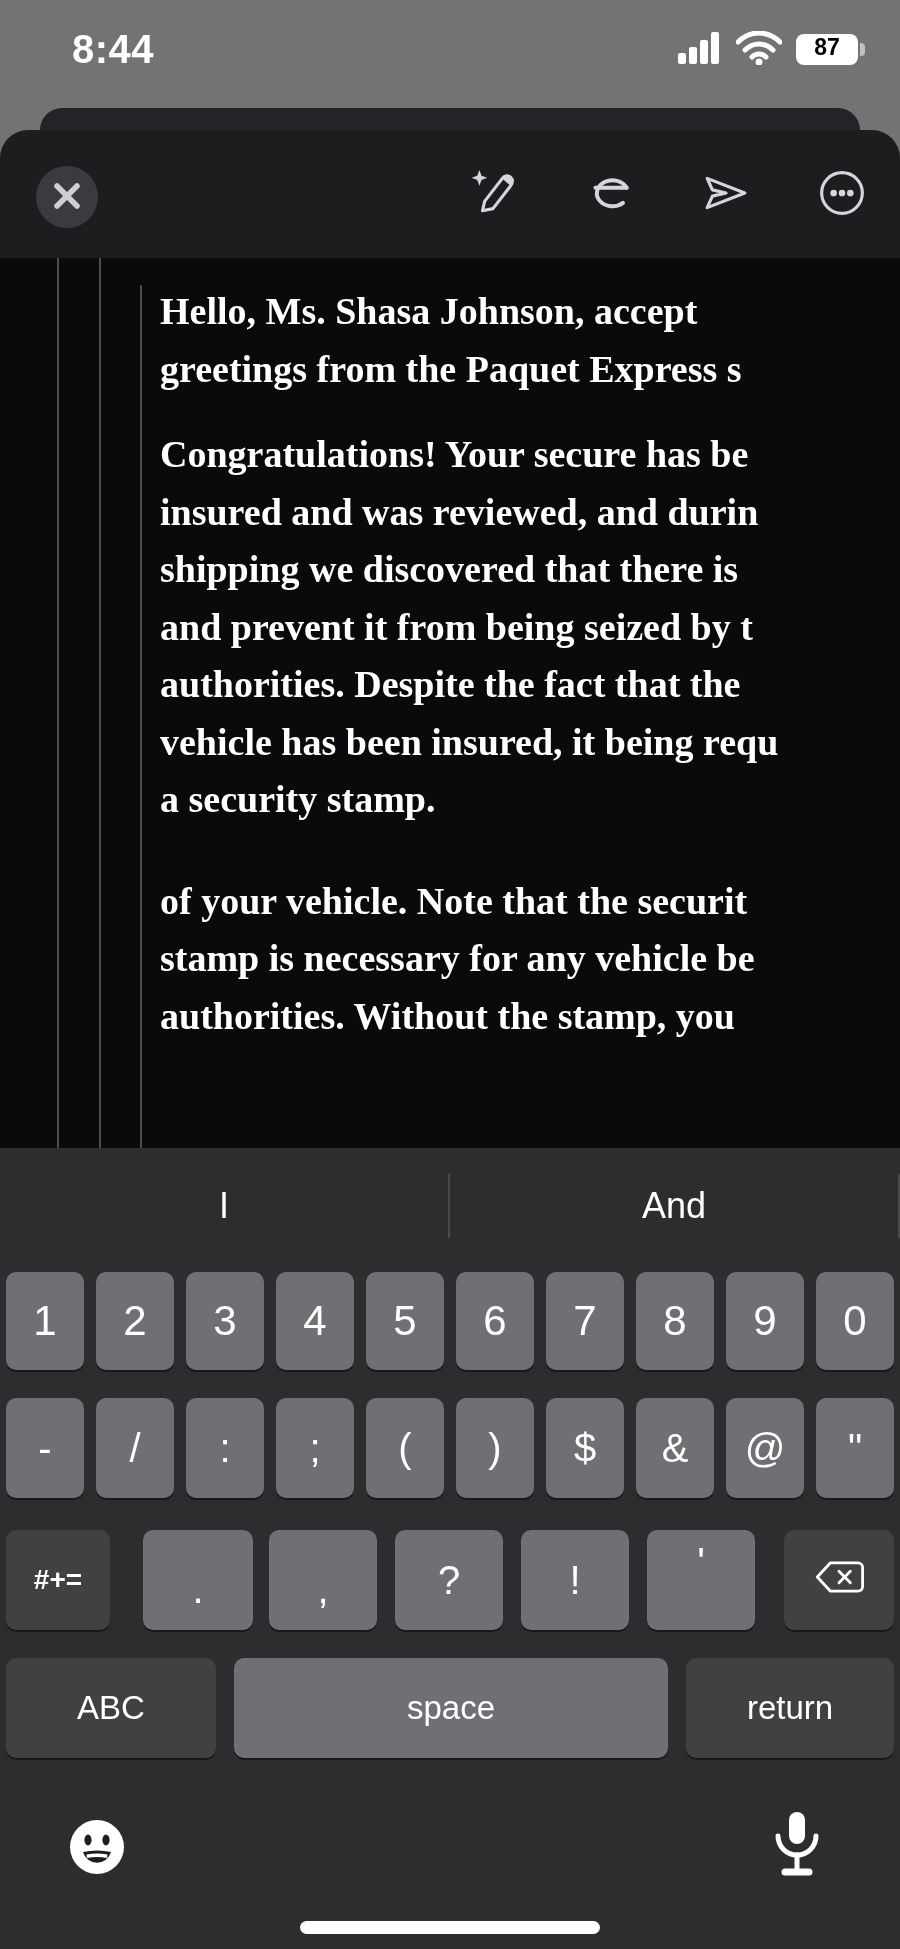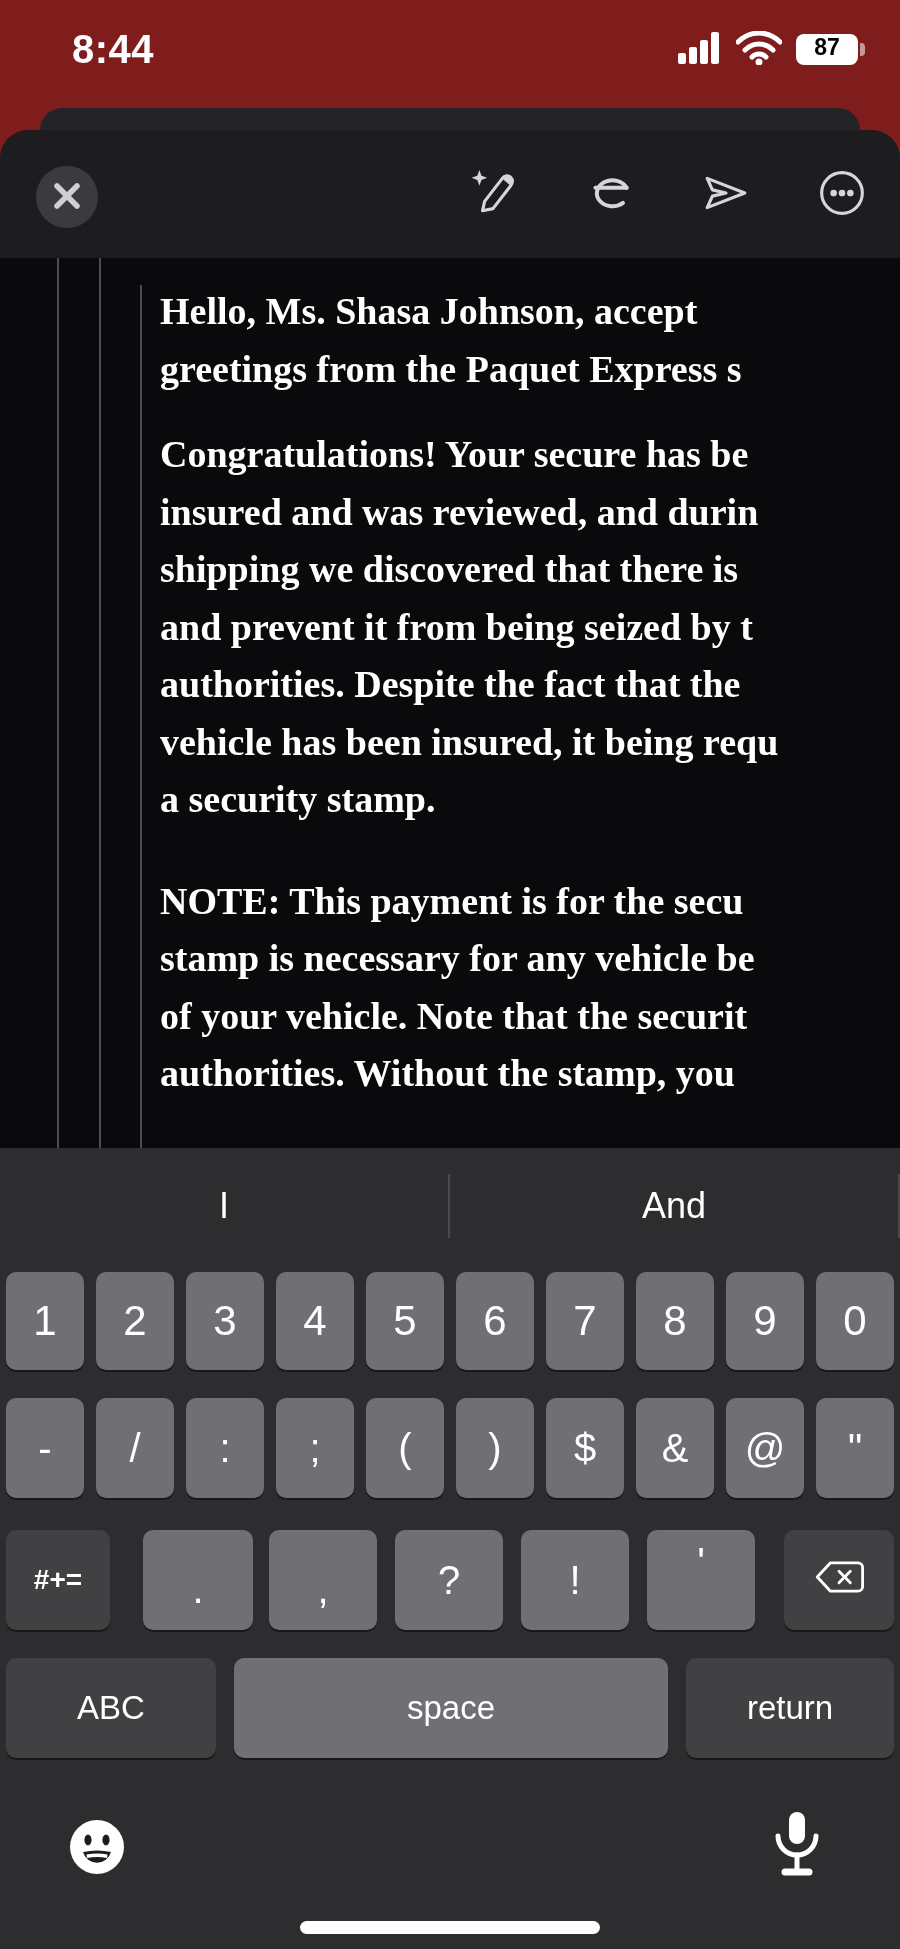--- a/index.html
+++ b/index.html
@@ -1,18 +1,18 @@
 <!DOCTYPE html>
 <html><head>
 <meta charset="utf-8">
 <style>
   * { margin:0; padding:0; box-sizing:border-box; }
   html,body { background:#000; }
   .screen {
-    position:relative; width:900px; height:1949px; background:#7f1d1d;
+    position:relative; width:900px; height:1949px; background:#737373;
     overflow:hidden; font-family:"Liberation Sans", sans-serif; color:#fff;
   }
   
   .status-bar { position:absolute; top:0; left:0; width:900px; height:95px; display:flex; align-items:center; justify-content:space-between; padding:0 42px 0 72px; }
   .status-time { font-size:40px; font-weight:bold; letter-spacing:.5px; padding-top:4px;}
   .status-icons { display:flex; align-items:center; gap:14px; padding-top:4px;}
   .battery { position:relative; width:62px; height:31px; background:#fff; border-radius:8px; display:flex; justify-content:center; }
   .battery-num { color:#000; font-size:23px; font-weight:bold; }
   .battery-nub { position:absolute; right:-7px; top:9px; width:5px; height:13px; background:rgba(255,255,255,.55); border-radius:0 4px 4px 0; }
   
@@ -161,23 +161,22 @@
         <div class="para para-2">
           <div class="line">Congratulations! Your secure has be</div>
           <div class="line">insured and was reviewed, and durin</div>
           <div class="line">shipping we discovered that there is</div>
           <div class="line">and prevent it from being seized by t</div>
           <div class="line">authorities. Despite the fact that the</div>
           <div class="line">vehicle has been insured, it being requ</div>
           <div class="line">a security stamp.</div>
         </div>
         <div class="para para-3">
-          <div class="line">NOTE: This payment is for the secu</div>
+          <div class="line">of your vehicle. Note that the securit</div>
           <div class="line">stamp is necessary for any vehicle be</div>
-          <div class="line">of your vehicle. Note that the securit</div>
           <div class="line">authorities. Without the stamp, you</div>
         </div>
       </div>
     </div>
   </div>
 
   <div class="keyboard">
 
     <div class="suggestions">
       <button class="suggestion">I</button>

